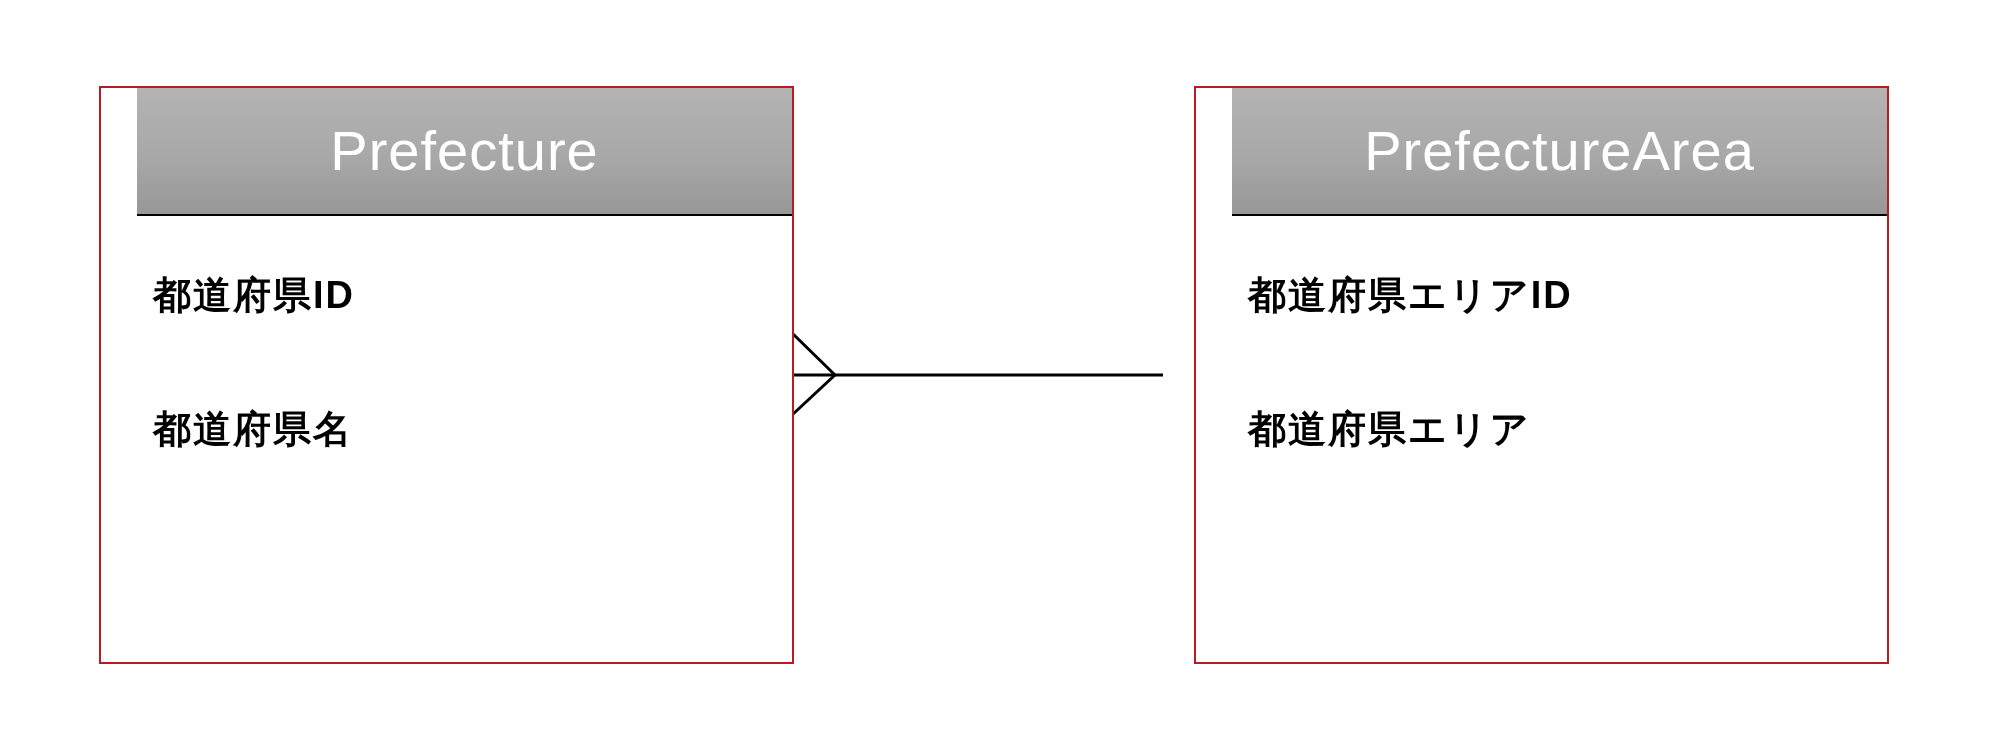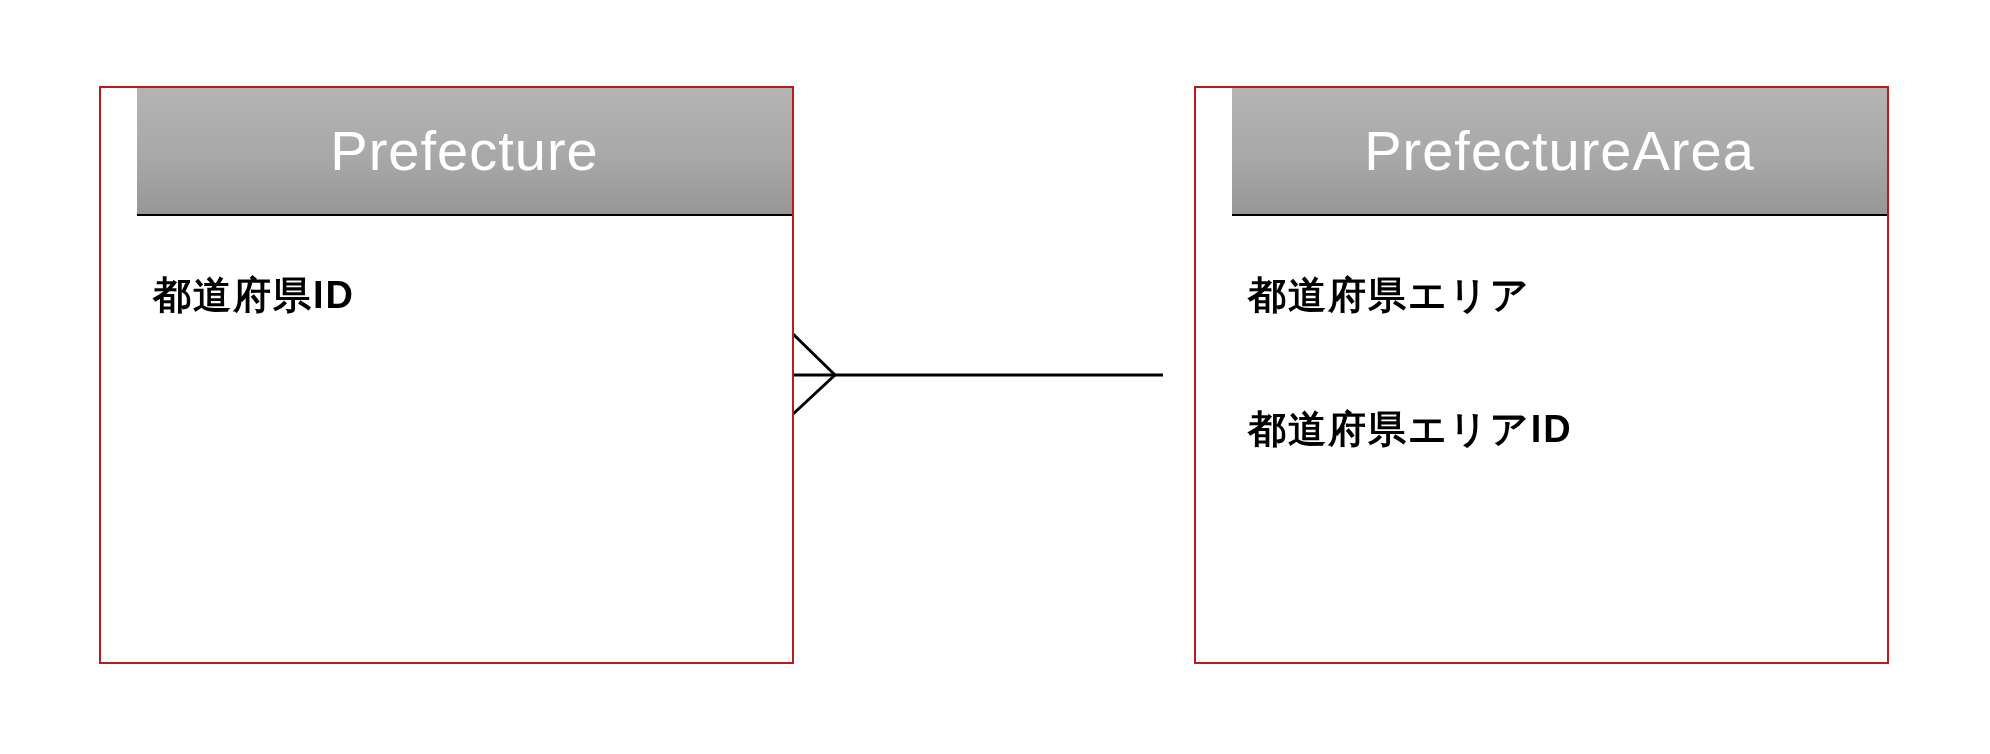--- a/index.html
+++ b/index.html
@@ -82,30 +82,33 @@
   </svg>
 
   <div class="entity entity-left">
     <div class="entity-header">
       <span class="entity-title">Prefecture</span>
     </div>
     <div class="entity-body">
       <div class="field-row">
         <span class="field-label">都道府県ID</span>
       </div>
+      <div class="field-row">
+        <span class="field-label">都道府県名</span>
+      </div>
     </div>
   </div>
 
   <div class="entity entity-right">
     <div class="entity-header">
       <span class="entity-title">PrefectureArea</span>
     </div>
     <div class="entity-body">
       <div class="field-row">
-        <span class="field-label">都道府県エリア</span>
+        <span class="field-label">都道府県エリアID</span>
       </div>
       <div class="field-row">
-        <span class="field-label">都道府県エリアID</span>
+        <span class="field-label">都道府県エリア</span>
       </div>
     </div>
   </div>
 
 </div>
 
 </body></html>

